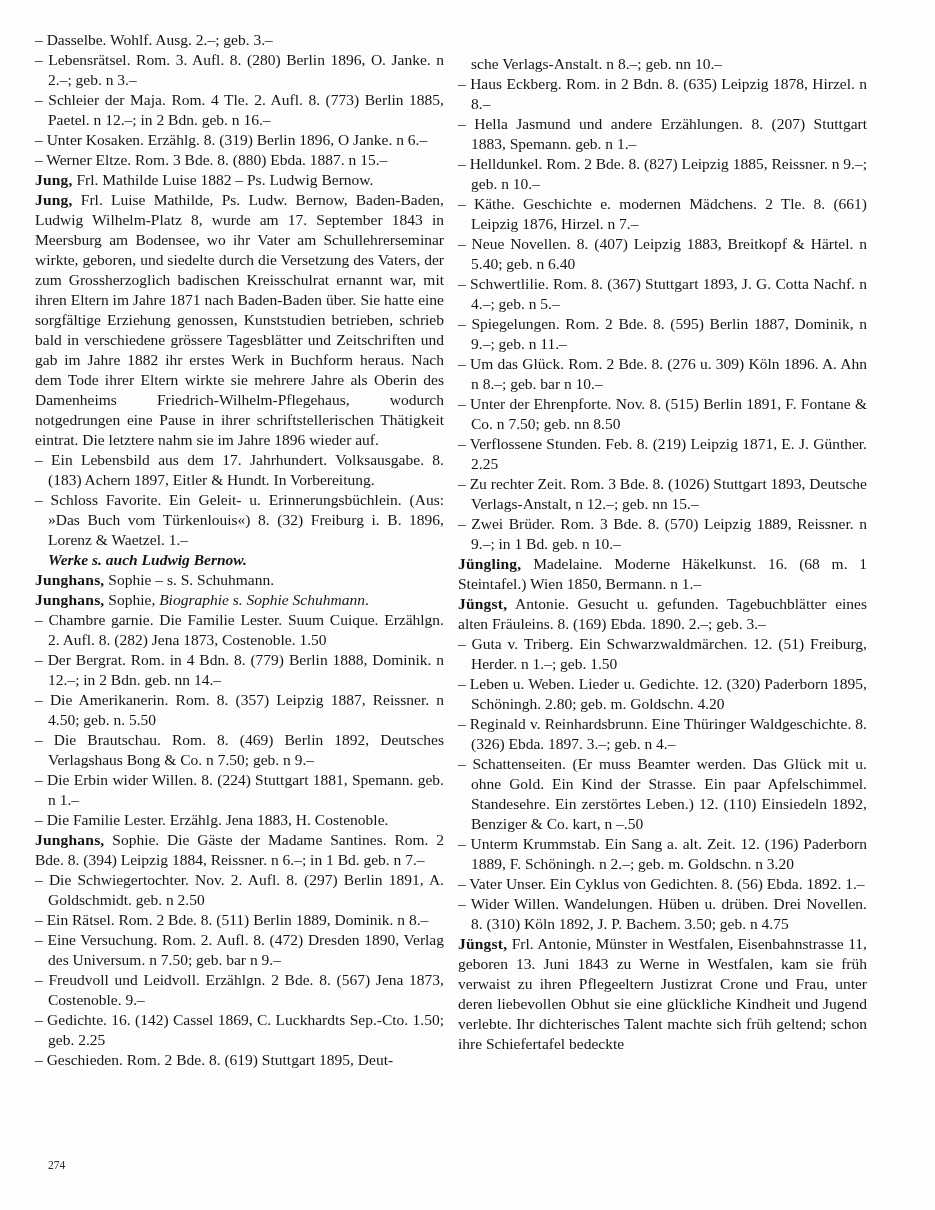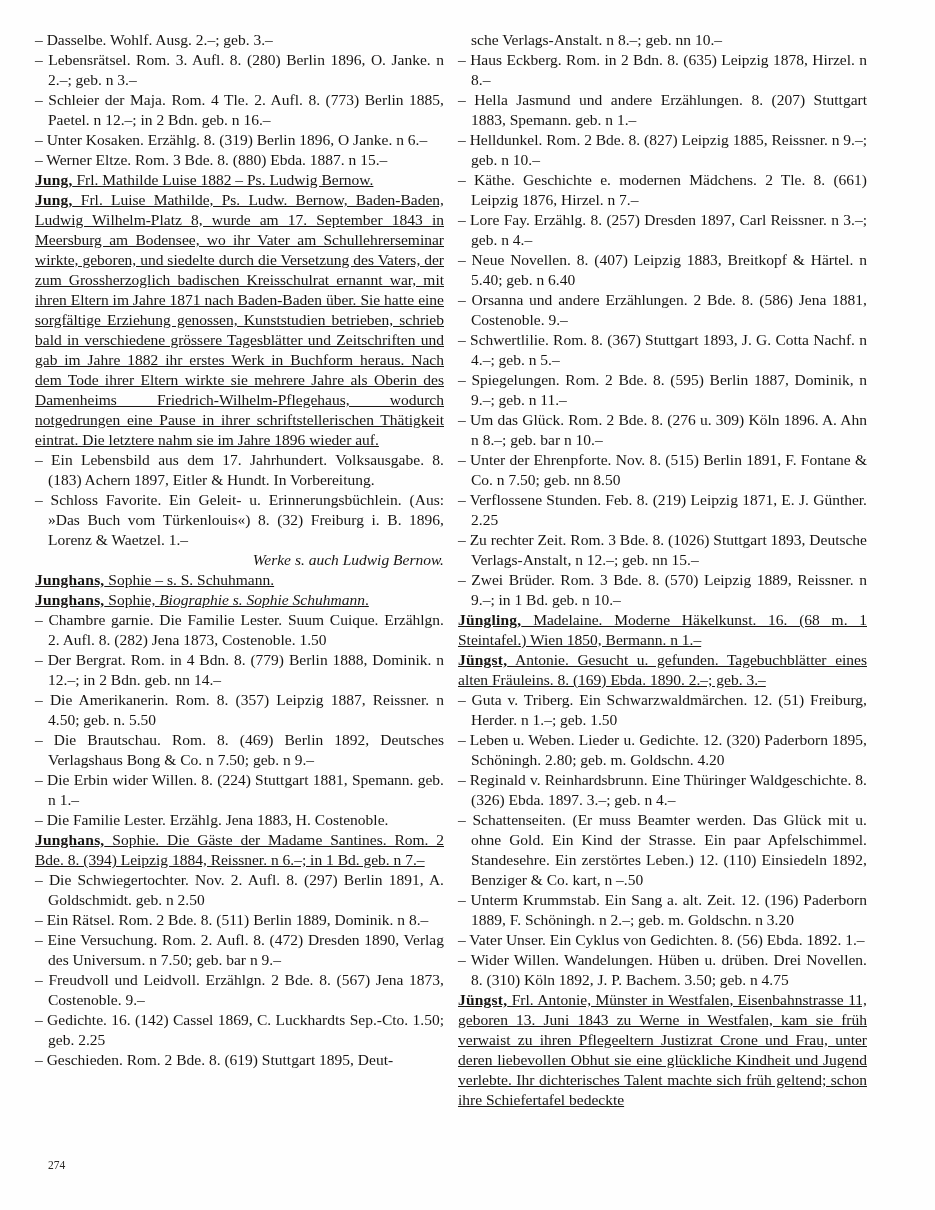--- a/index.html
+++ b/index.html
@@ -33,29 +33,30 @@
     text-align: justify;
     hyphens: auto;
     -webkit-hyphens: auto;
   }
   .col p.hang {
     padding-left: 13px;
     text-indent: -13px;
   }
   .col p.cont {
     padding-left: 13px;
+    margin-top: 24px;
   }
   .col p.note {
     padding-left: 13px;
     font-style: italic;
-    text-align: right;
+    text-align: left;
+    font-weight: bold;
   }
   .col p.flush {
     padding-left: 0;
-    text-decoration: underline;
   }
   .col b {
     font-weight: bold;
     letter-spacing: 0.2px;
   }
   .page-number {
     position: absolute;
     left: 36px;
     top: 1158px;
     font-size: 11.5px;
@@ -95,23 +96,21 @@
         <p class="entry hang">– Freudvoll und Leidvoll. Erzählgn. 2 Bde. 8. (567) Jena 1873, Costenoble. 9.–</p>
         <p class="entry hang">– Gedichte. 16. (142) Cassel 1869, C. Luckhardts Sep.-Cto. 1.50; geb. 2.25</p>
         <p class="entry hang">– Geschieden. Rom. 2 Bde. 8. (619) Stuttgart 1895, Deut-</p>
       </div>
     <div class="col">
         <p class="entry cont">sche Verlags-Anstalt. n 8.–; geb. nn 10.–</p>
         <p class="entry hang">– Haus Eckberg. Rom. in 2 Bdn. 8. (635) Leipzig 1878, Hirzel. n 8.–</p>
         <p class="entry hang">– Hella Jasmund und andere Erzählungen. 8. (207) Stuttgart 1883, Spemann. geb. n 1.–</p>
         <p class="entry hang">– Helldunkel. Rom. 2 Bde. 8. (827) Leipzig 1885, Reissner. n 9.–; geb. n 10.–</p>
         <p class="entry hang">– Käthe. Geschichte e. modernen Mädchens. 2 Tle. 8. (661) Leipzig 1876, Hirzel. n 7.–</p>
-        <p class="entry hang">– Lore Fay. Erzählg. 8. (257) Dresden 1897, Carl Reissner. n 3.–; geb. n 4.–</p>
         <p class="entry hang">– Neue Novellen. 8. (407) Leipzig 1883, Breitkopf &amp; Härtel. n 5.40; geb. n 6.40</p>
-        <p class="entry hang">– Orsanna und andere Erzählungen. 2 Bde. 8. (586) Jena 1881, Costenoble. 9.–</p>
         <p class="entry hang">– Schwertlilie. Rom. 8. (367) Stuttgart 1893, J. G. Cotta Nachf. n 4.–; geb. n 5.–</p>
         <p class="entry hang">– Spiegelungen. Rom. 2 Bde. 8. (595) Berlin 1887, Dominik, n 9.–; geb. n 11.–</p>
         <p class="entry hang">– Um das Glück. Rom. 2 Bde. 8. (276 u. 309) Köln 1896. A. Ahn n 8.–; geb. bar n 10.–</p>
         <p class="entry hang">– Unter der Ehrenpforte. Nov. 8. (515) Berlin 1891, F. Fontane &amp; Co. n 7.50; geb. nn 8.50</p>
         <p class="entry hang">– Verflossene Stunden. Feb. 8. (219) Leipzig 1871, E. J. Günther. 2.25</p>
         <p class="entry hang">– Zu rechter Zeit. Rom. 3 Bde. 8. (1026) Stuttgart 1893, Deutsche Verlags-Anstalt, n 12.–; geb. nn 15.–</p>
         <p class="entry hang">– Zwei Brüder. Rom. 3 Bde. 8. (570) Leipzig 1889, Reissner. n 9.–; in 1 Bd. geb. n 10.–</p>
         <p class="entry flush"><b>Jüngling,</b> Madelaine. Moderne Häkelkunst. 16. (68 m. 1 Steintafel.) Wien 1850, Bermann. n 1.–</p>
         <p class="entry flush"><b>Jüngst,</b> Antonie. Gesucht u. gefunden. Tagebuchblätter eines alten Fräuleins. 8. (169) Ebda. 1890. 2.–; geb. 3.–</p>
         <p class="entry hang">– Guta v. Triberg. Ein Schwarzwaldmärchen. 12. (51) Freiburg, Herder. n 1.–; geb. 1.50</p>

